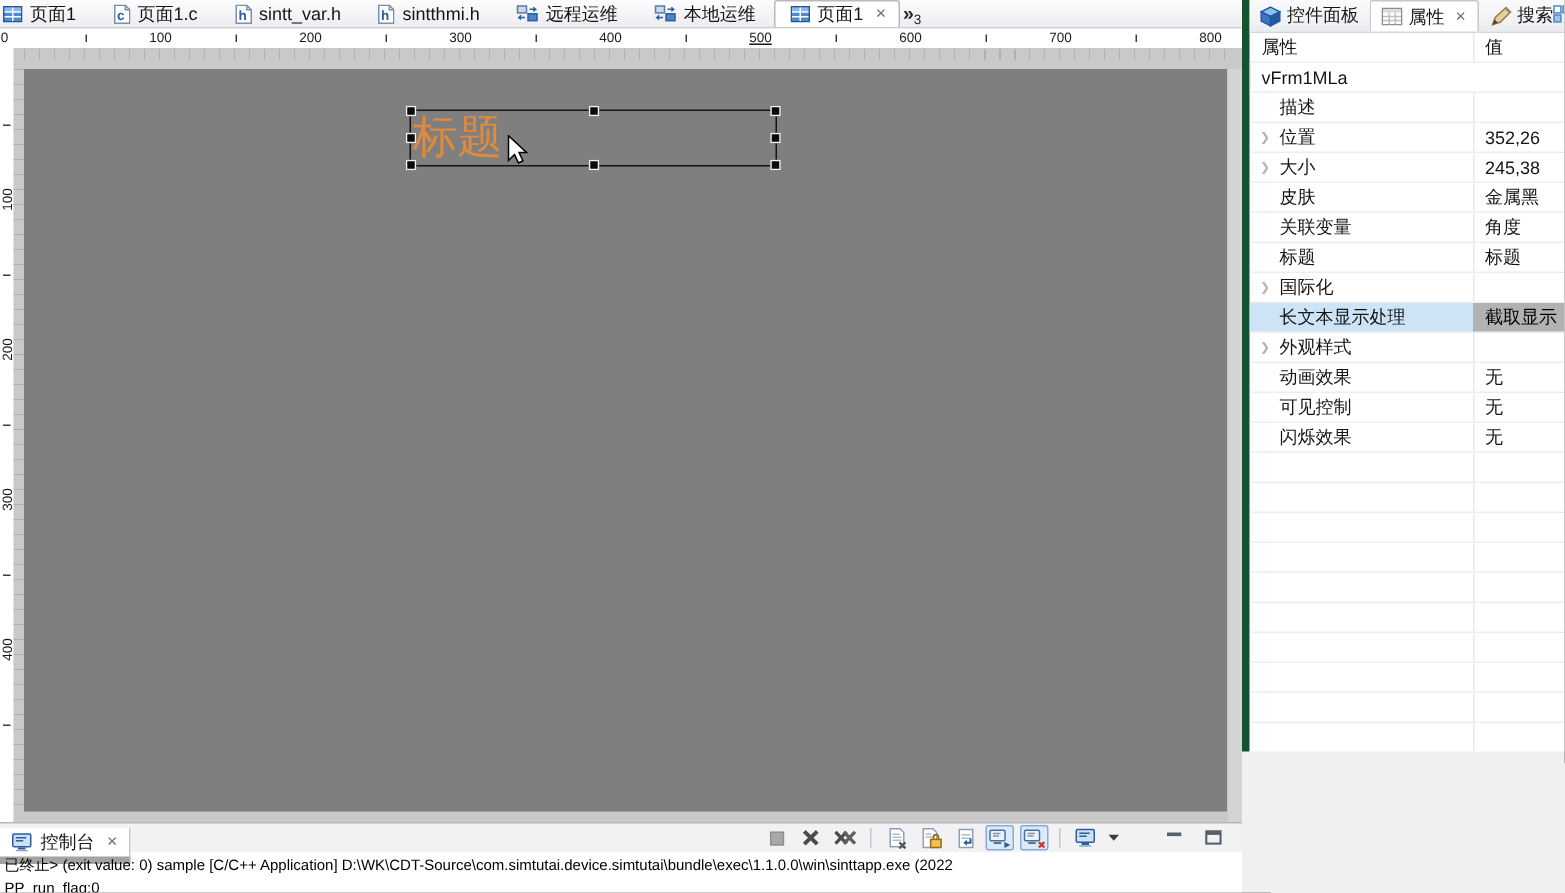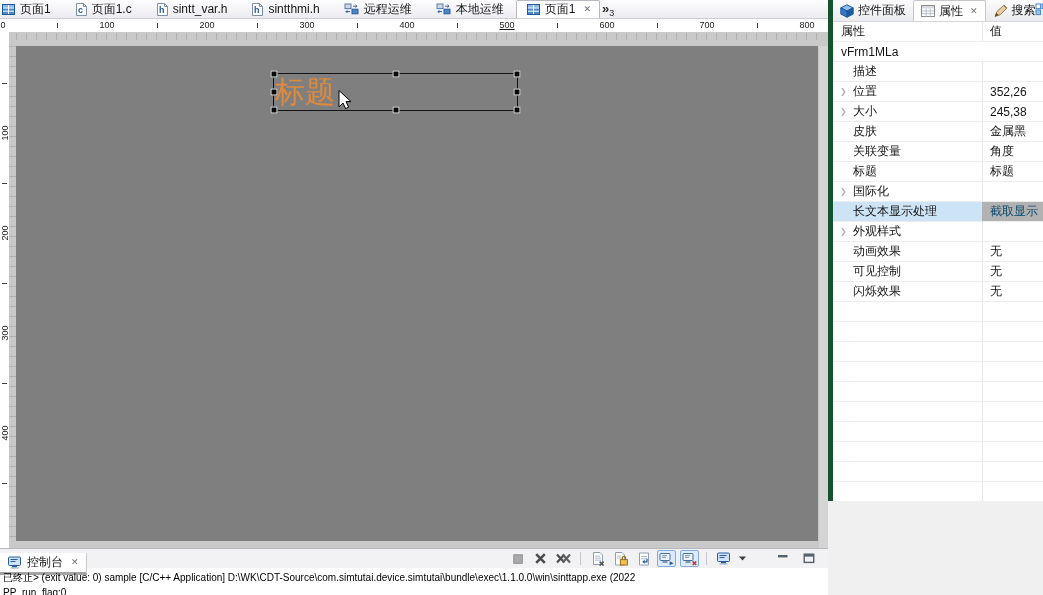--- a/index.html
+++ b/index.html
@@ -61,29 +61,29 @@
   .rtab.selected{background:#fff;border:1px solid #c6c6cb;border-bottom:none;border-radius:2px 2px 0 0;}
   #rpanel-partial{position:absolute;right:-5px;top:3px;}
   #prop-table{font-size:12px;color:#151515;}
   .prow{display:flex;height:20px;border-bottom:1px solid #ededee;box-sizing:border-box;}
   .plabel{width:149px;display:flex;align-items:center;box-sizing:border-box;
     padding-left:7px;height:100%;white-space:nowrap;overflow:hidden;}
   .pvalue{flex:1;border-left:1px solid #e8e8ea;height:100%;display:flex;align-items:center;
     padding-left:7px;box-sizing:border-box;white-space:nowrap;overflow:hidden;}
   .chev{width:13px;font-size:8px;color:#b2b2b6;flex:none;line-height:1;}
   .prow.hl .plabel{background:#cde4f7;}
-  .prow.hl .pvalue{background:#b2b2b2;border-left-color:#b2b2b2;color:#0c4a6e;}
+  .prow.hl .pvalue{background:#b2b2b2;border-left-color:#b2b2b2;color:#000000;}
   .phead .plabel{padding-left:8px;}
 
   
   #console{position:absolute;left:0;top:548px;width:828px;height:47px;background:#fff;}
   #chead{height:20px;background:#f2f2f4;border-top:1px solid #b7b7bb;display:flex;
     align-items:center;box-sizing:border-box;}
   .ctab{display:flex;align-items:center;gap:5px;padding:0 7px;height:19px;background:#fff;
-    border-right:1px solid #c9c9cd;border-bottom:3px solid #a3a3a3;font-size:12px;color:#151515;margin-top:10px;}
+    border-right:1px solid #c9c9cd;border-bottom:5px solid #a3a3a3;font-size:12px;color:#151515;margin-top:10px;}
   #ctoolbar{margin-left:auto;display:flex;align-items:center;gap:4px;}
   .tbtn{width:19px;height:17px;display:flex;align-items:center;justify-content:center;box-sizing:border-box;}
   .tbtn.narrow{width:10px;}
   .tbtn.pressed{background:#dcebfb;border:1px solid #84abdb;border-radius:2px;}
   .sep{width:1px;height:13px;background:#c6c6c9;margin:0 3px;}
   #winctl{display:flex;align-items:center;gap:7px;margin-left:26px;margin-right:10px;}
   #cbody{height:26px;overflow:hidden;padding:2px 0 0 3px;font-size:10px;line-height:15px;color:#000;}
 </style>
 </head>
 <body>

